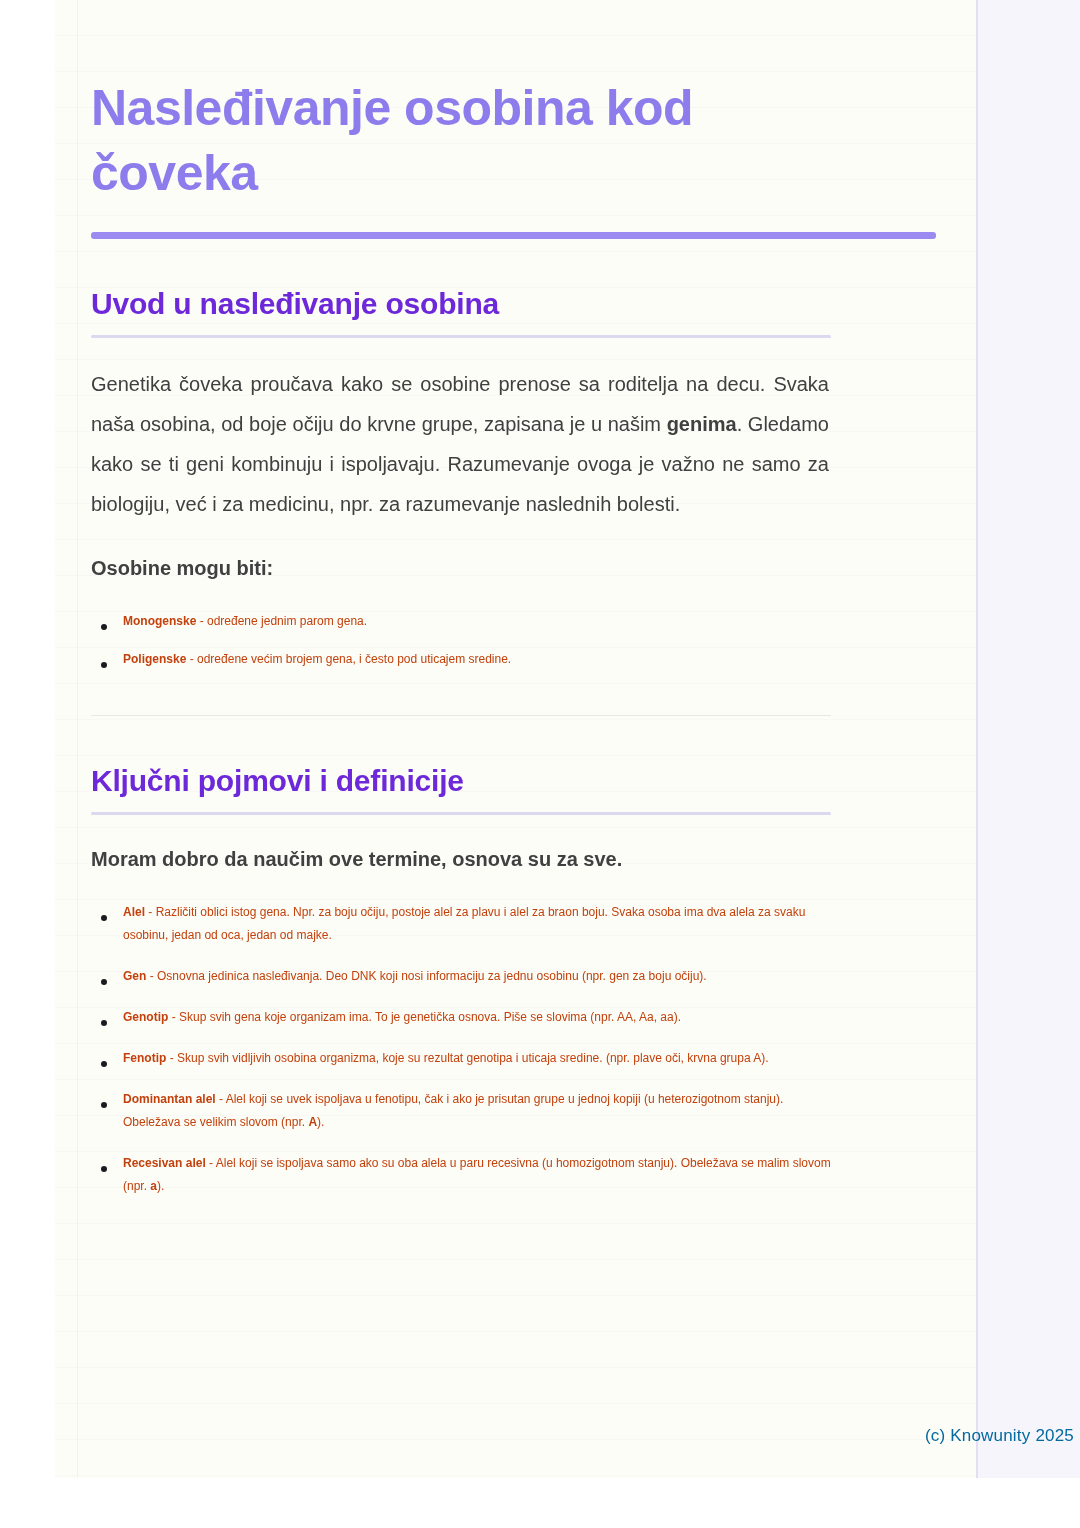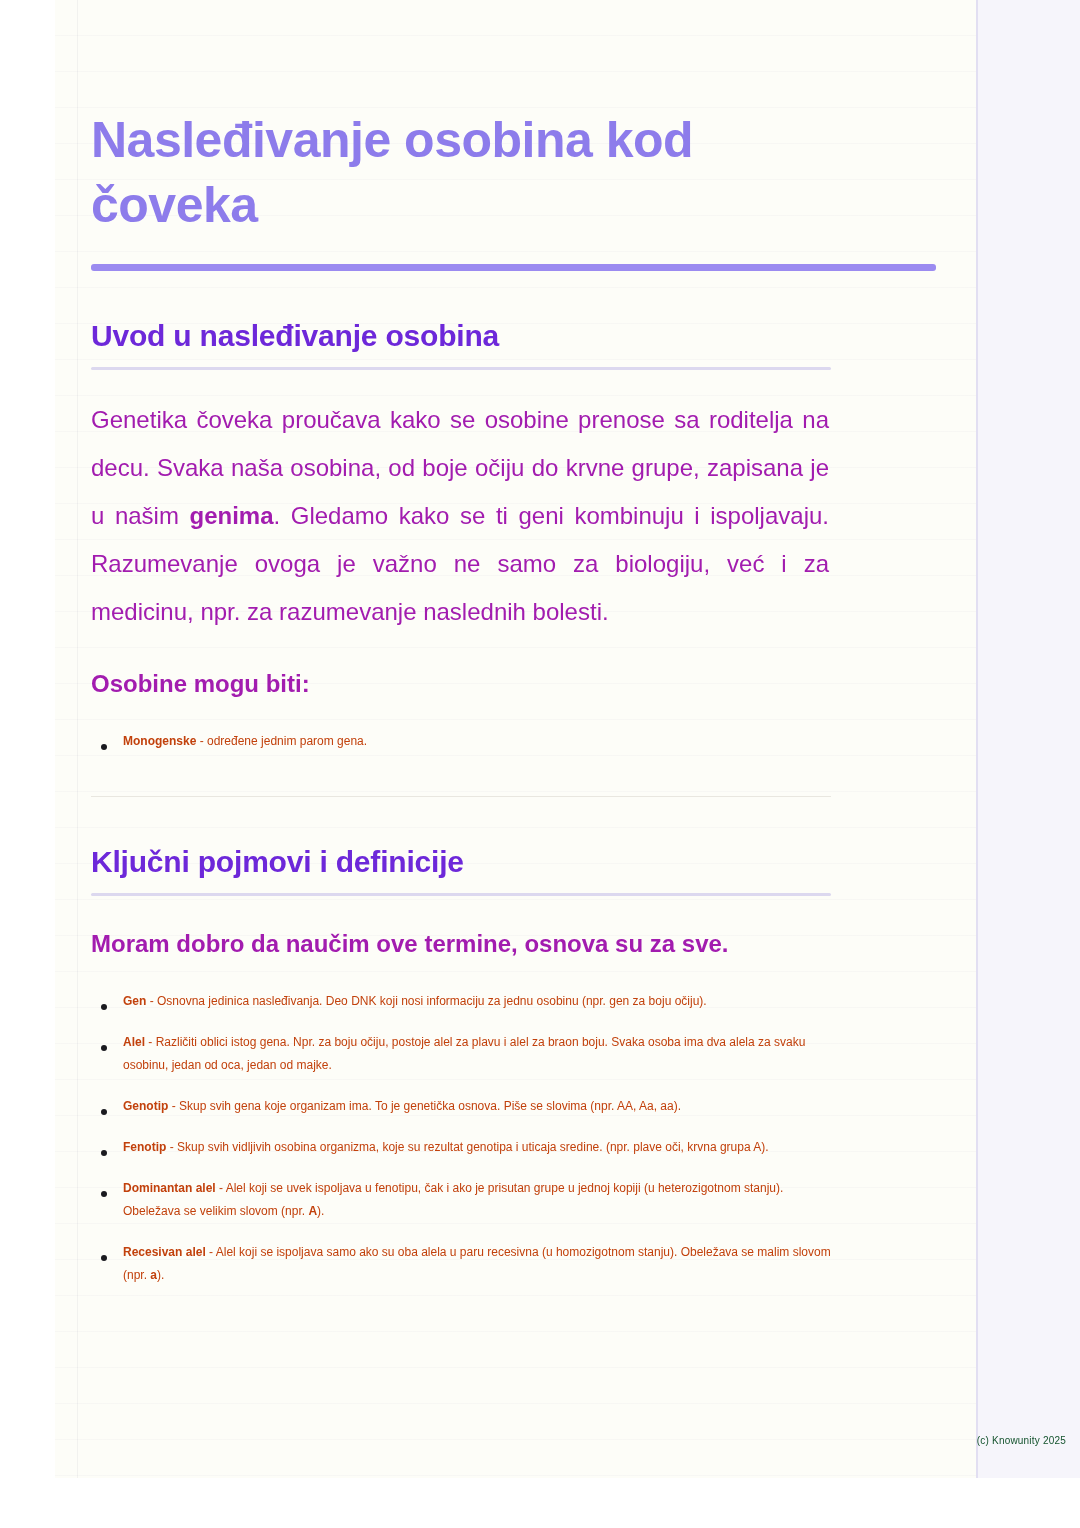--- a/index.html
+++ b/index.html
@@ -63,21 +63,21 @@
     height: 100%;
     background: rgba(150,145,170,0.10);
   }
 
   
   #content {
     position: absolute;
     left: 36px;
     top: 0;
     width: 890px;
-    padding-top: 108px;
+    padding-top: 76px;
     box-sizing: border-box;
   }
 
   
   .doc-title {
     margin: 0;
     font-size: 50px;
     line-height: 1.30;
     font-weight: bold;
     color: #8d7ceb;
@@ -108,23 +108,23 @@
     margin-top: 12px;
     width: 740px;
     height: 3px;
     background: #dcd8ef;
     border-radius: 2px;
   }
 
   
   .para {
     margin: 26px 0 0 0;
-    font-size: 24px;
+    font-size: 20px;
     line-height: 2.00;
-    color: #a21caf;
+    color: #404040;
     max-width: 738px;
   }
   .para.justified {
     text-align: justify;
     text-justify: inter-word;
   }
   .para.lead {
     margin-top: 24px;
     font-weight: bold;
   }
@@ -164,24 +164,24 @@
   .soft-divider {
     margin-top: 44px;
     width: 740px;
     height: 1px;
     background: #e9e7e0;
   }
 
   
   #watermark {
     position: absolute;
-    right: 14px;
+    right: 6px;
     bottom: 32px;
-    font-size: 10px;
-    color: #14532d;
+    font-size: 17px;
+    color: #0369a1;
     letter-spacing: 0.2px;
     white-space: nowrap;
   }
 </style>
 </head>
 <body>
 
 <div id="page-sheet">
 
   <div id="paper-rules"></div>
@@ -197,35 +197,36 @@
     <div class="section">
       <h2 class="section-heading">Uvod u nasleđivanje osobina</h2>
       <div class="heading-rule"></div>
 
       <p class="para justified"><span>Genetika čoveka proučava kako se osobine prenose sa roditelja na decu. Svaka naša osobina, od boje očiju do krvne grupe, zapisana je u našim </span><b>genima</b><span>. Gledamo kako se ti geni kombinuju i ispoljavaju. Razumevanje ovoga je važno ne samo za biologiju, već i za medicinu, npr. za razumevanje naslednih bolesti.</span></p>
 
       <p class="para lead">Osobine mogu biti:</p>
 
       <ul class="bullets tight">
         <li><span class="term">Monogenske</span><span> - određene jednim parom gena.</span></li>
+        <li><span class="term">Poligenske</span><span> - određene većim brojem gena, i često pod uticajem sredine.</span></li>
       </ul>
 
       <div class="soft-divider"></div>
     </div>
 
     <div class="section">
       <h2 class="section-heading">Ključni pojmovi i definicije</h2>
       <div class="heading-rule"></div>
 
       <p class="para lead">Moram dobro da naučim ove termine, osnova su za sve.</p>
 
       <ul class="bullets terms">
+        <li><span class="term">Alel</span><span> - Različiti oblici istog gena. Npr. za boju očiju, postoje alel za plavu i alel za braon boju. Svaka osoba ima dva alela za svaku osobinu, jedan od oca, jedan od majke.</span></li>
+
         <li><span class="term">Gen</span><span> - Osnovna jedinica nasleđivanja. Deo DNK koji nosi informaciju za jednu osobinu (npr. gen za boju očiju).</span></li>
-
-        <li><span class="term">Alel</span><span> - Različiti oblici istog gena. Npr. za boju očiju, postoje alel za plavu i alel za braon boju. Svaka osoba ima dva alela za svaku osobinu, jedan od oca, jedan od majke.</span></li>
 
         <li><span class="term">Genotip</span><span> - Skup svih gena koje organizam ima. To je genetička osnova. Piše se slovima (npr. AA, Aa, aa).</span></li>
 
         <li><span class="term">Fenotip</span><span> - Skup svih vidljivih osobina organizma, koje su rezultat genotipa i uticaja sredine. (npr. plave oči, krvna grupa A).</span></li>
 
         <li><span class="term">Dominantan alel</span><span> - Alel koji se uvek ispoljava u fenotipu, čak i ako je prisutan grupe u jednoj kopiji (u heterozigotnom stanju). Obeležava se velikim slovom (npr. </span><b>A</b><span>).</span></li>
 
         <li><span class="term">Recesivan alel</span><span> - Alel koji se ispoljava samo ako su oba alela u paru recesivna (u homozigotnom stanju). Obeležava se malim slovom (npr. </span><b>a</b><span>).</span></li>
       </ul>
     </div>

